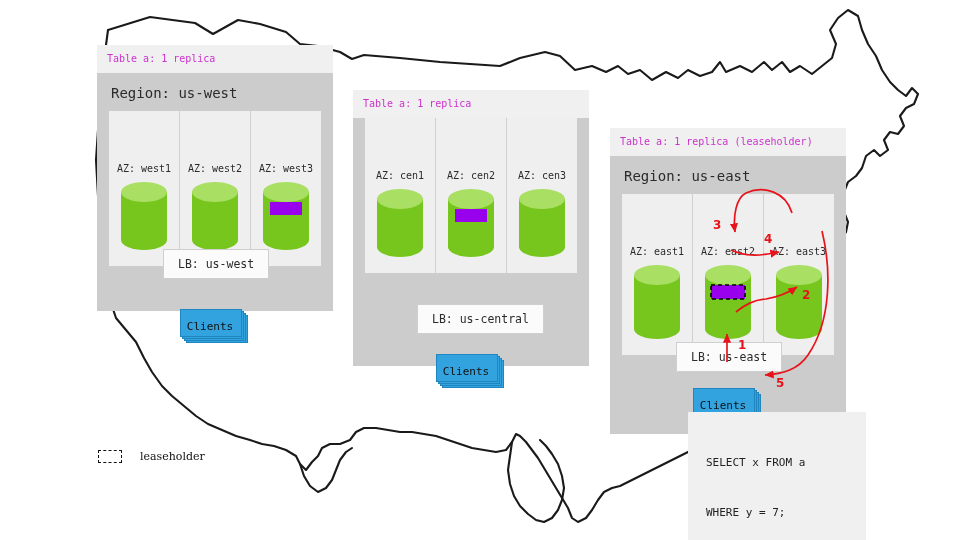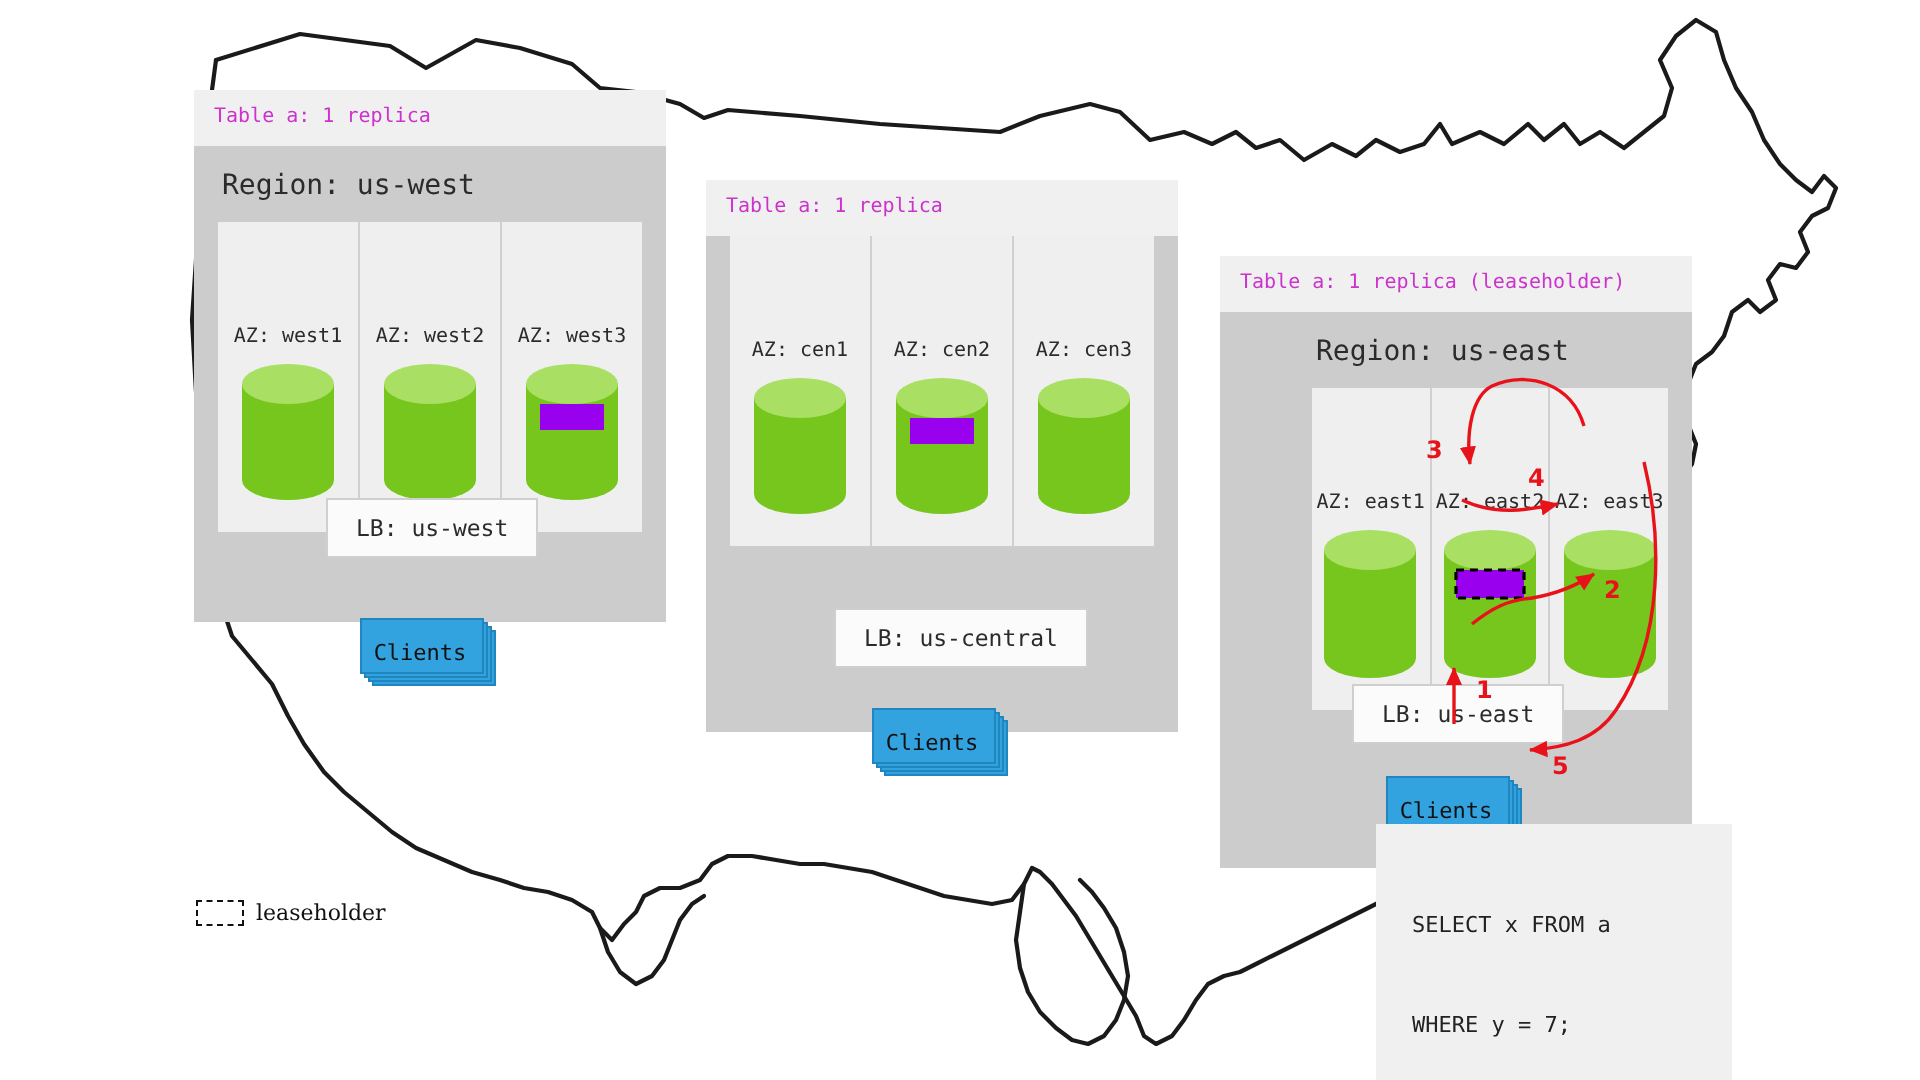--- a/index.html
+++ b/index.html
@@ -104,21 +104,21 @@
     line-height:1.5;
     padding:10px 14px 12px 18px;
     white-space:pre;
     z-index:2;
   }
 
   
   .legend{
     position:absolute;
     z-index:3;
-    display:flex;align-items:center;gap:6px;
+    display:flex;align-items:center;gap:18px;
   }
   .legend .swatch{
     width:22px;height:11px;
     border:1.5px dashed #111;
     background:transparent;
     display:inline-block;
   }
   .legend .legend-text{
     font-family:"DejaVu Serif","Liberation Serif",serif;
     font-size:11px;color:#111;
@@ -259,21 +259,21 @@
         <div class="sheet s2"></div>
         <div class="sheet s1"></div>
         <div class="sheet s0"></div>
         <div class="lbl">Clients</div>
       </div>
     </div>
   </div>
 
   <div class="region-panel" id="panel-us-east" style="left:610px;top:128px;width:236px;">
     <div class="panel-header">Table a: 1 replica (leaseholder)</div>
-    <div class="panel-body" style="height:278px;padding-left:34px;">
+    <div class="panel-body" style="height:278px;">
       <div class="region-title">Region: us-east</div>
       <div class="az-row">
         <div class="az-cell">
           <span class="az-label">AZ: east1</span>
           <div class="cyl-wrap">
             <svg width="52" height="78" viewBox="0 0 52 78" xmlns="http://www.w3.org/2000/svg">
               <path d="M3,12 L3,66 A23,10 0 0 0 49,66 L49,12 Z" fill="#76c61d"></path>
               <ellipse cx="26" cy="12" rx="23" ry="10" fill="#a9df63"></ellipse>
             </svg>
           </div>

